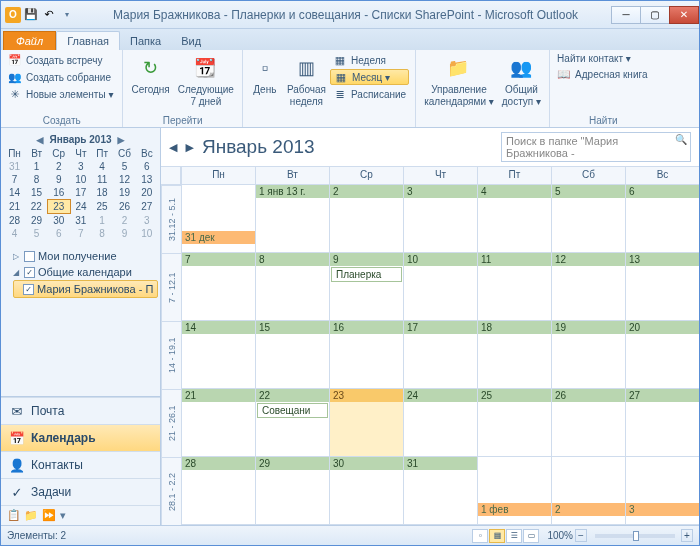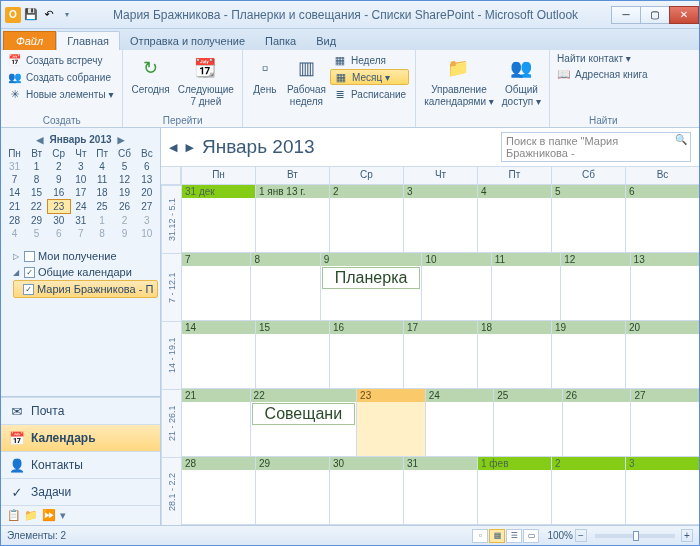--- a/index.html
+++ b/index.html
@@ -69,25 +69,25 @@
 .cal-grid-wrap { flex: 1; display: flex; border-top: 1px solid #cfdced; }
 .week-labels { width: 20px; display: flex; flex-direction: column; }
 .week-label { flex: 1; border-bottom: 1px solid #cfdced; display: flex; align-items: center; justify-content: center; font-size: 9px; color: #5a7a9a; writing-mode: vertical-rl; transform: rotate(180deg); background: #f3f7fc; border-right: 1px solid #cfdced; }
 .cal-grid { flex: 1; display: flex; flex-direction: column; }
 .dow-row { display: flex; height: 18px; }
 .dow { flex: 1; border-left: 1px solid #cfdced; border-bottom: 1px solid #cfdced; font-size: 10px; color: #3a5a7a; text-align: center; padding-top: 2px; background: #f3f7fc; }
 .weeks { flex: 1; display: flex; flex-direction: column; }
 .week-row { flex: 1; display: flex; }
 .day-cell { flex: 1; border-left: 1px solid #cfdced; border-bottom: 1px solid #cfdced; display: flex; flex-direction: column; font-size: 10px; }
 .day-head { background: #b9d6b0; padding: 1px 3px; color: #2a4a2a; }
-.day-head.outmonth { background: #84cc16; color: #4a6a4a; }
+.day-head.outmonth { background: #fdba74; color: #4a6a4a; margin-top: 46px; }
 .day-head.today { background: #f9c96a; color: #6a4a1a; }
 .day-body { flex: 1; background: #fff; position: relative; }
 .day-body.today { background: #fff0c8; }
-.event { margin: 1px; padding: 1px 12px; background: #fff; border: 1px solid #a6c49a; font-size: 16px; color: #2a4a2a; white-space: nowrap; overflow: hidden; text-overflow: ellipsis; }
+.event { margin: 1px; padding: 1px 4px; background: #fff; border: 1px solid #a6c49a; font-size: 10px; color: #2a4a2a; white-space: nowrap; overflow: hidden; text-overflow: ellipsis; }
 
 
 .statusbar { height: 20px; background: linear-gradient(#eef4fb,#dce9f7); border-top: 1px solid #b9cde5; display: flex; align-items: center; font-size: 10px; color: #3a5a7a; padding: 0 6px; }
 .status-sep { flex: 1; }
 .view-btns { display: flex; gap: 1px; margin-right: 8px; }
 .view-btn { width: 16px; height: 14px; border: 1px solid #b9cde5; background: #fff; font-size: 8px; display: flex; align-items: center; justify-content: center; }
 .view-btn.active { background: #ffe9a6; border-color: #e6b84a; }
 .zoom-slider { width: 80px; height: 4px; background: #cfdced; margin: 0 6px; position: relative; }
 .zoom-thumb { position: absolute; left: 38px; top: -3px; width: 6px; height: 10px; background: #fff; border: 1px solid #7a9ac0; }
 </style>
@@ -105,21 +105,20 @@
   <div class="win-controls">
     <div class="win-btn">─</div>
     <div class="win-btn">▢</div>
     <div class="win-btn win-close">✕</div>
   </div>
 </div>
 
 <div class="ribbon-tabs">
   <div class="file-tab">Файл</div>
   <div class="rtab active">Главная</div>
-  <div class="rtab">Отправка и получение</div>
   <div class="rtab">Папка</div>
   <div class="rtab">Вид</div>
 </div>
 
 <div class="ribbon">
   <div class="ribbon-group">
     <div class="ribbon-group-body">
       <div class="small-btns">
         <div class="small-btn">
             <span class="sicon">📅</span>

